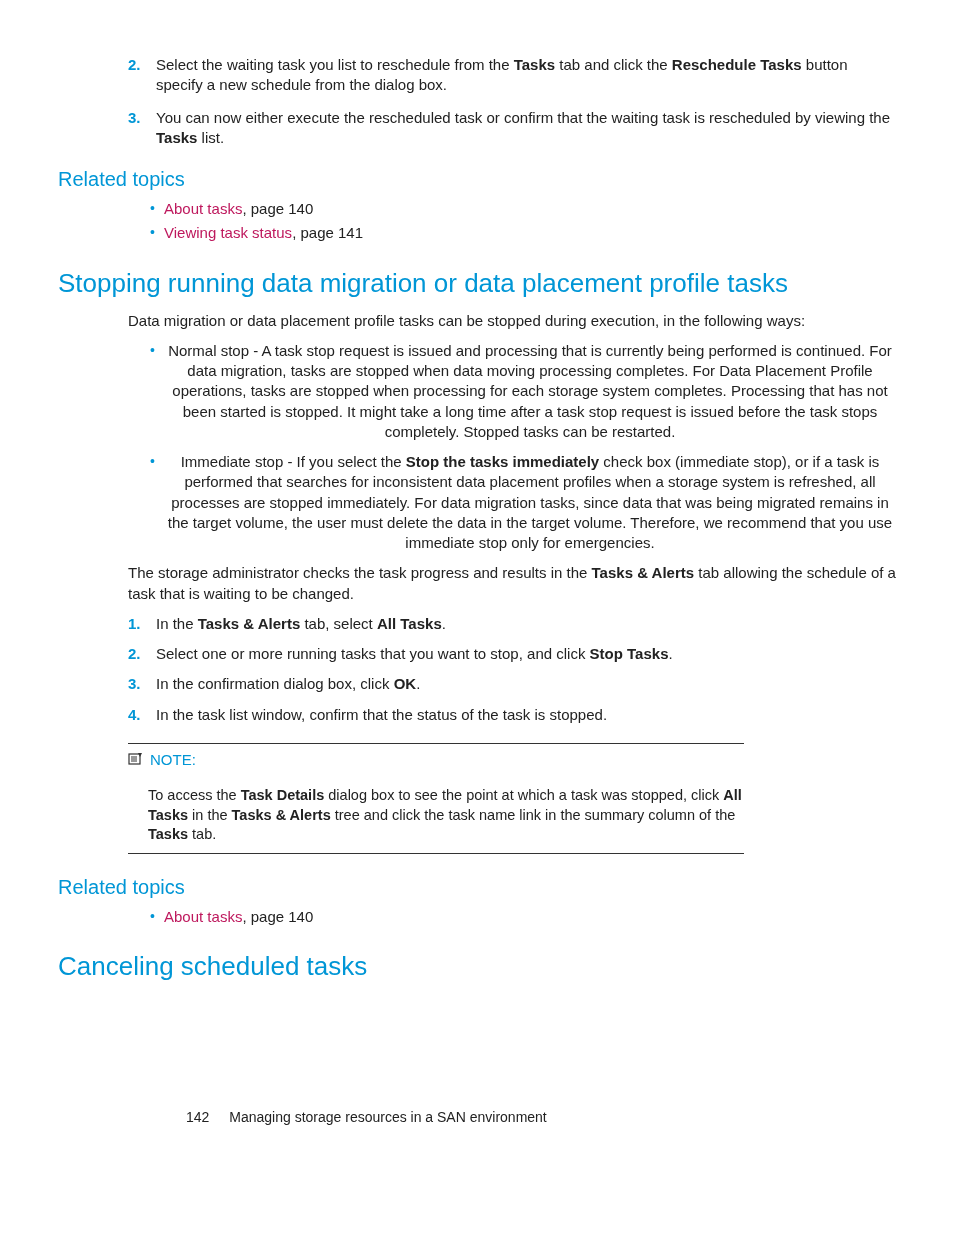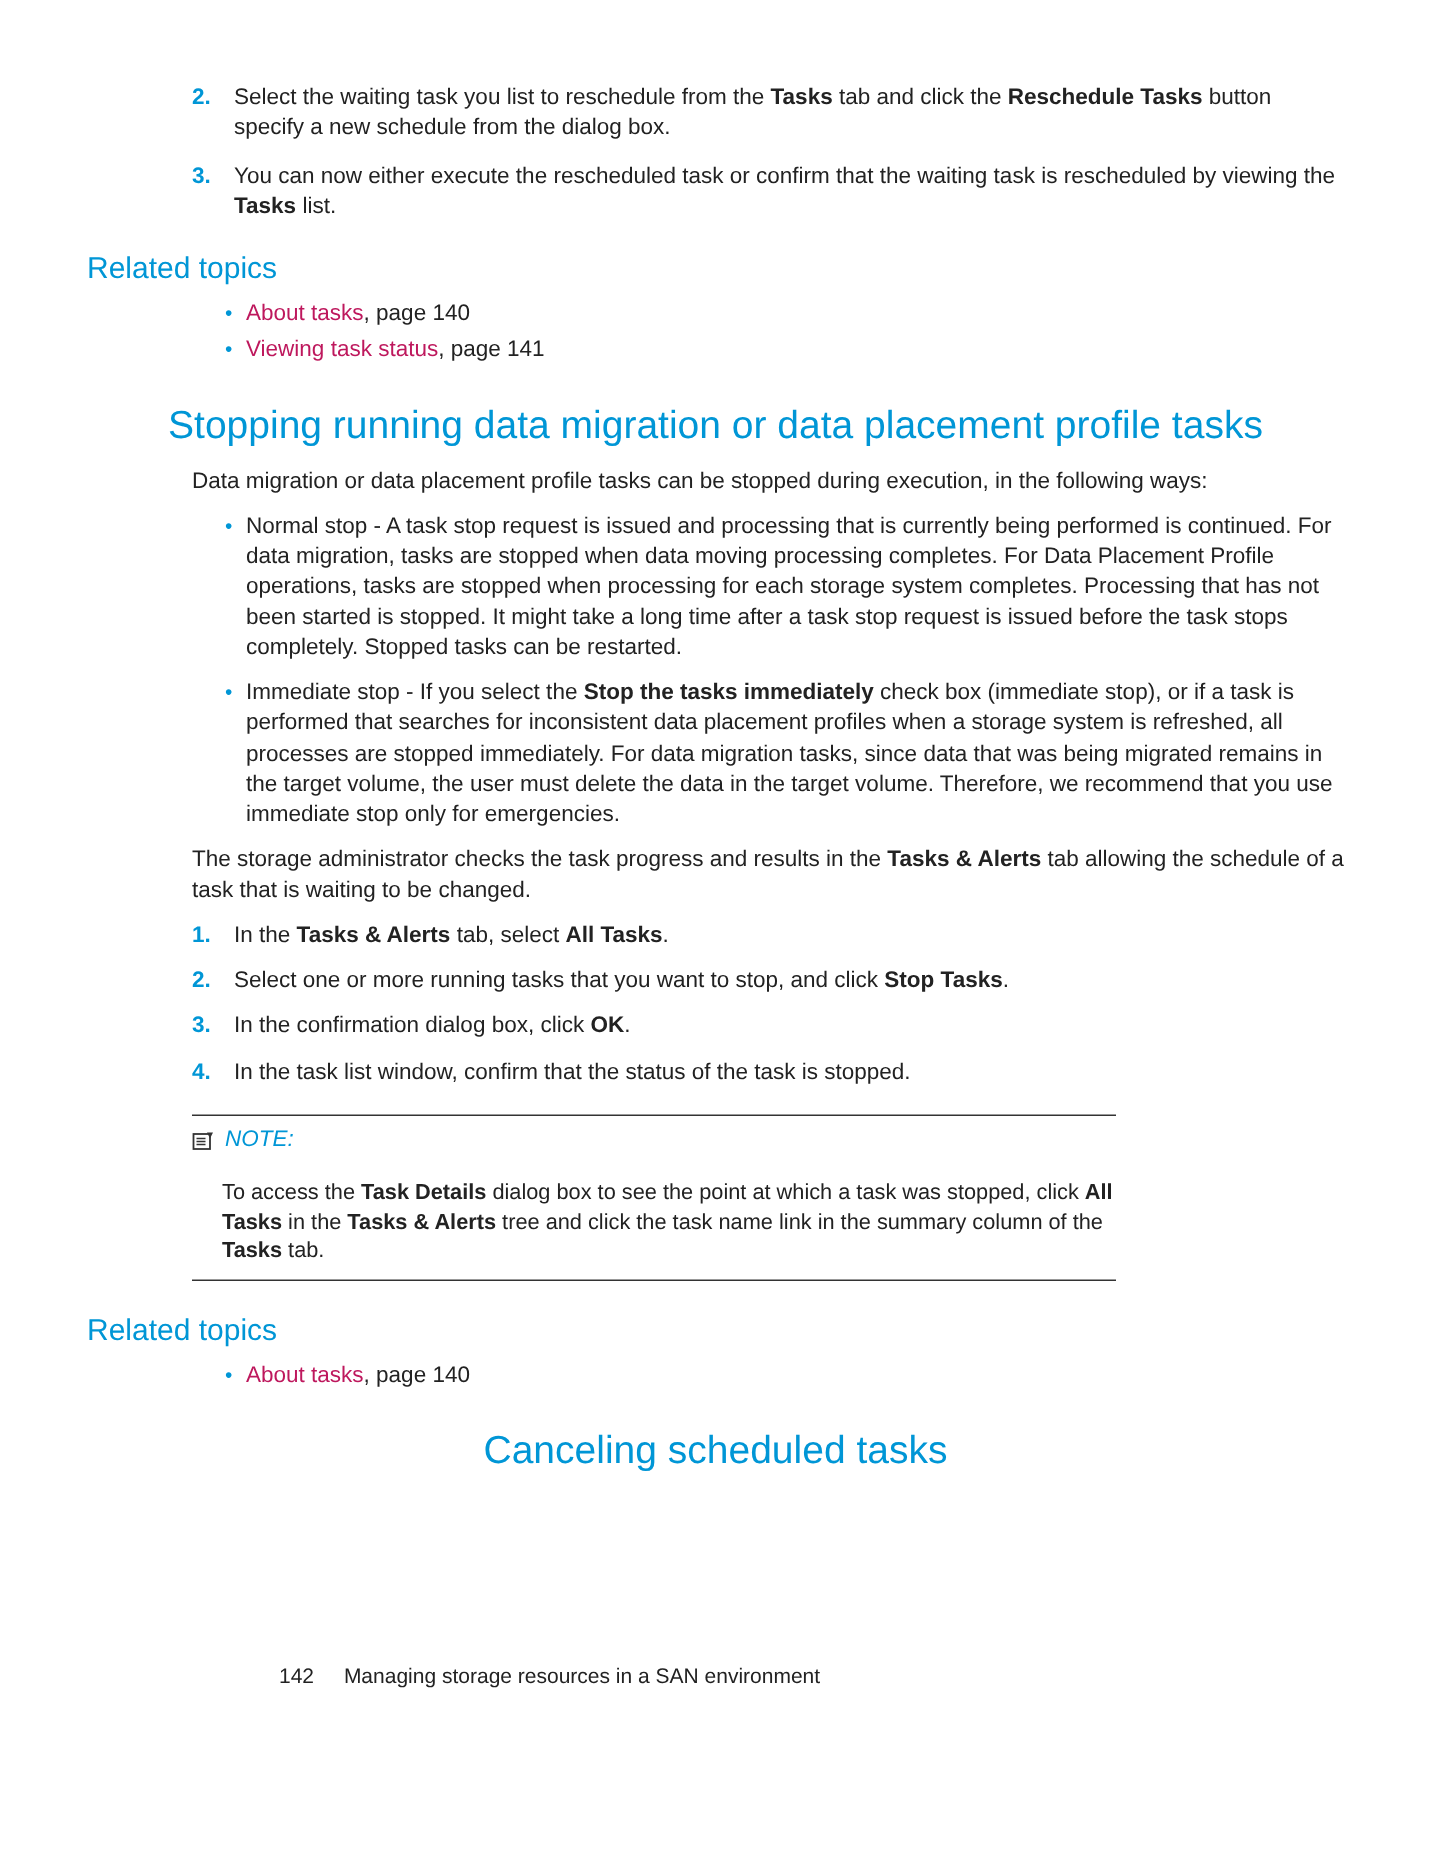--- a/index.html
+++ b/index.html
@@ -49,21 +49,20 @@
     color: #0096d6;
     font-size: 20px;
     font-weight: normal;
     margin: 18px 0 6px 0;
   }
   .h2 {
     color: #0096d6;
     font-size: 26px;
     font-weight: normal;
     margin: 22px 0 10px 0;
-    text-align: center;
   }
   .ul-links {
     list-style: none;
     padding-left: 92px;
     margin: 6px 0 20px 0;
   }
   .ul-links > li {
     position: relative;
     padding-left: 14px;
     margin-bottom: 4px;
@@ -76,20 +75,21 @@
     font-size: 14px;
   }
   .link { color: #be185d; }
   .body-p {
     margin: 6px 0 10px 70px;
   }
   .ul-body {
     list-style: none;
     padding-left: 92px;
     margin: 6px 0 10px 0;
+    text-align: center;
   }
   .ul-body > li {
     position: relative;
     padding-left: 14px;
     margin-bottom: 10px;
   }
   .ul-body > li::before {
     content: "•";
     position: absolute;
     left: 0;
@@ -103,23 +103,21 @@
   .note-rule {
     border: none;
     border-top: 1px solid #333;
     margin: 2px 0;
   }
   .note-header {
     color: #0096d6;
     font-size: 15px;
     margin: 6px 0 4px 0;
     display: flex;
-    align-items: center;
     gap: 6px;
-    font-style: italic;
   }
   .note-icon {
     width: 16px; height: 14px;
     display: inline-block;
   }
   .note-body {
     margin: 16px 0 8px 20px;
     font-size: 14.5px;
   }
   .footer {

